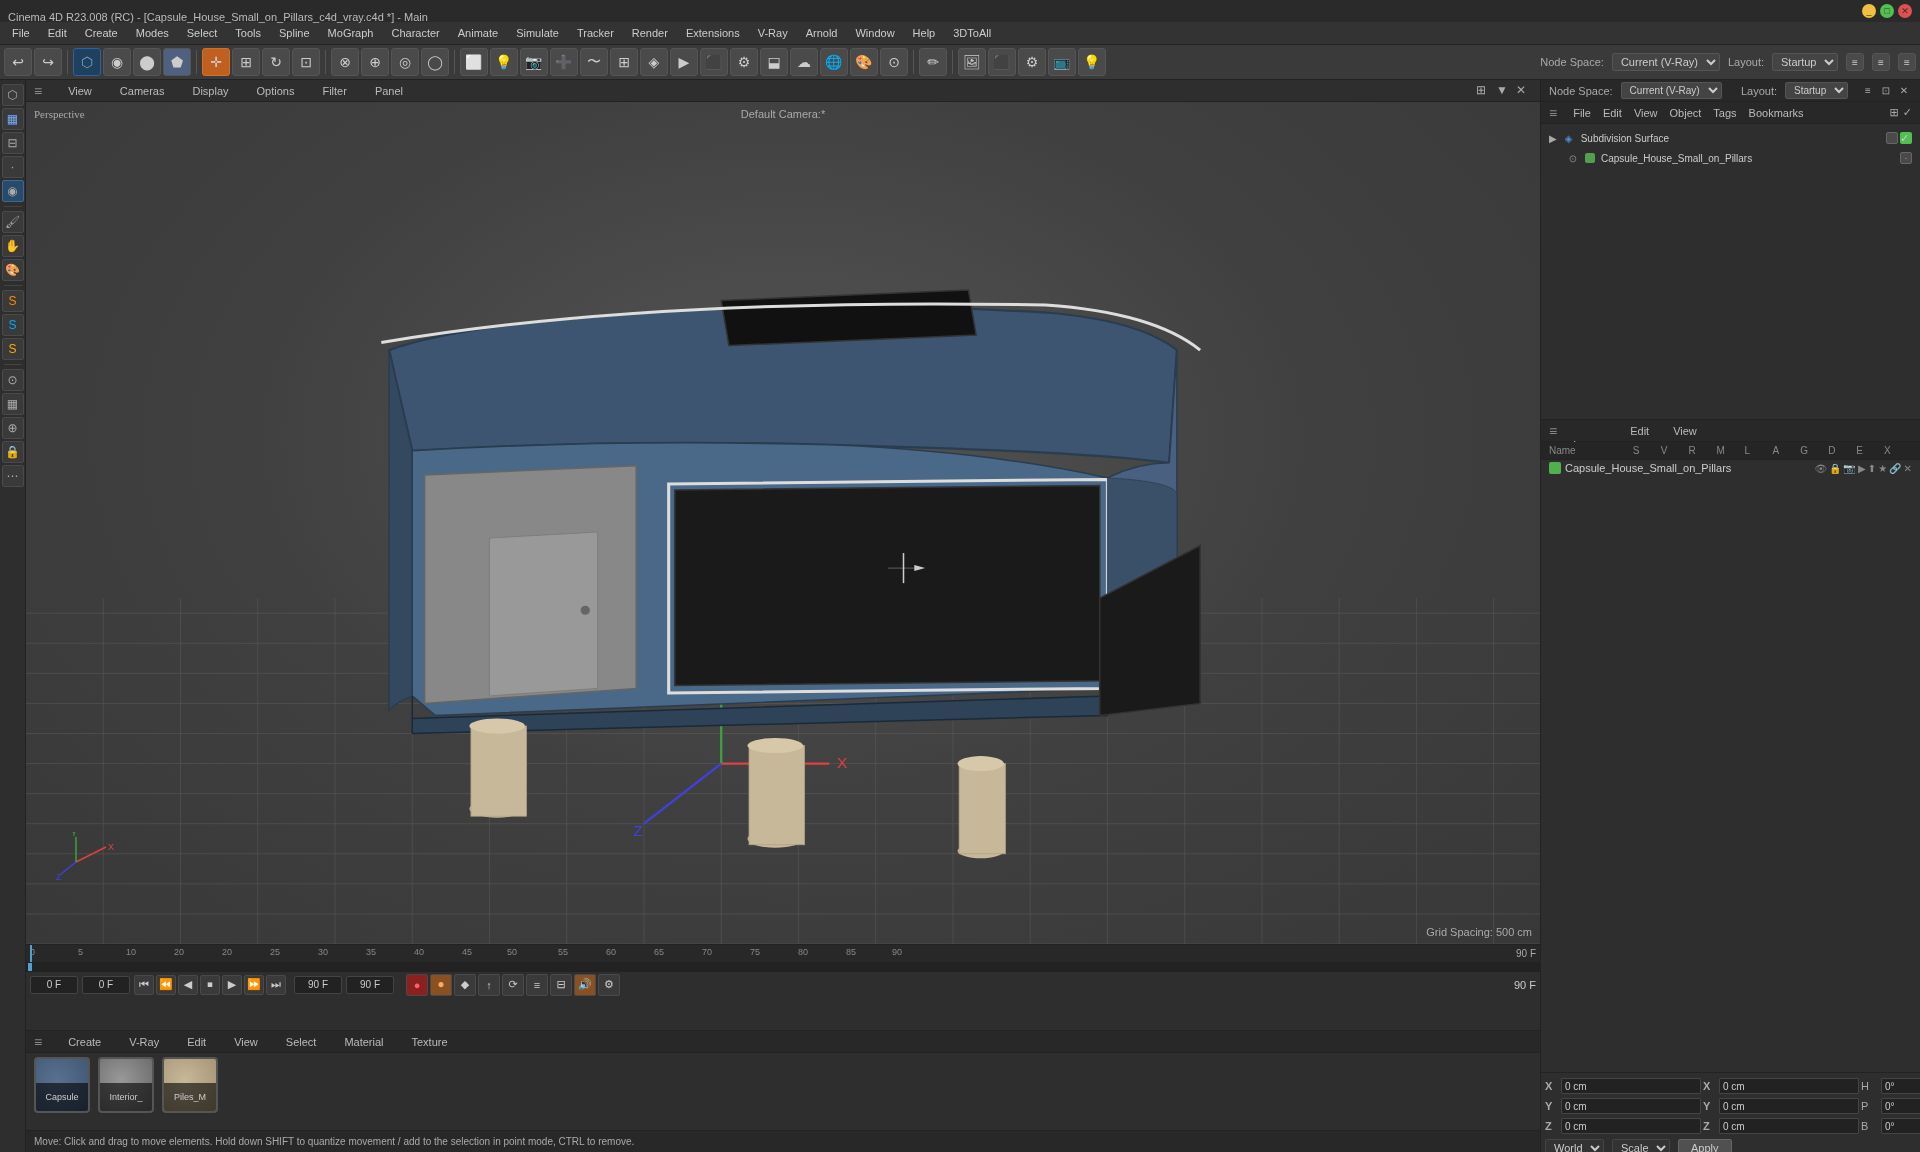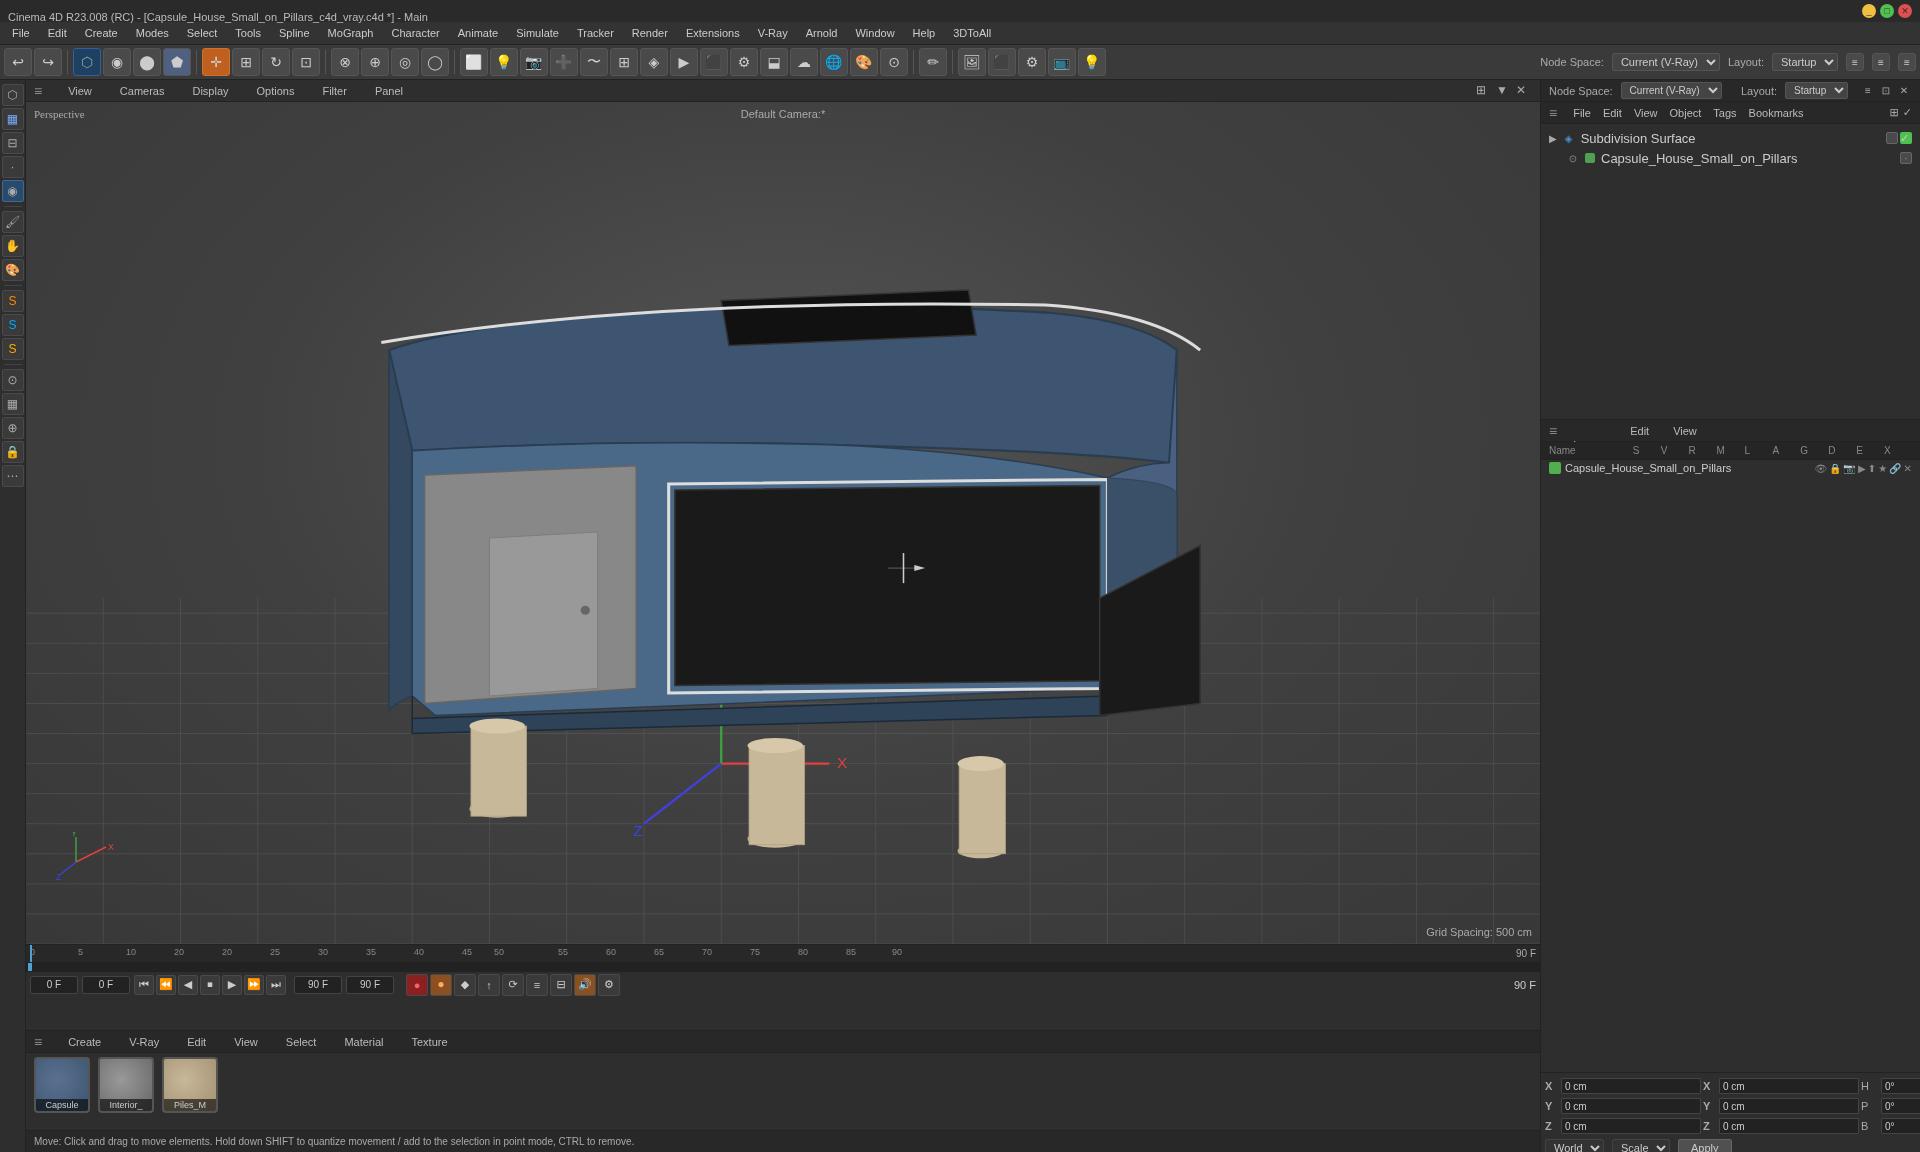--- a/index.html
+++ b/index.html
@@ -118,21 +118,21 @@
     #material-bar-header {
       height: 22px; background: #282828; display: flex; align-items: center; padding: 0 8px; gap: 16px; border-bottom: 1px solid #222;
     }
     .mb-menu { font-size: 11px; color: #bbb; cursor: pointer; padding: 2px 6px; }
     #material-bar-content { display: flex; align-items: center; padding: 4px 8px; gap: 8px; }
     .material-thumb {
       width: 56px; height: 56px; border: 2px solid #555; border-radius: 4px;
       background: #555; display: flex; flex-direction: column; align-items: center; justify-content: flex-end;
       overflow: hidden; cursor: pointer; position: relative;
     }
-    .material-thumb-label { font-size: 9px; color: #ccc; background: rgba(0,0,0,0.6); width: 100%; text-align: center; padding: 1px 0; }
+    .material-thumb-label { font-size: 9px; color: #ccc; background: rgba(0,0,0,0.6); width: 100%; text-align: center; padding: 9px 0; }
 
     
     #statusbar {
       height: 22px; background: #282828; border-top: 1px solid #222;
       display: flex; align-items: center; padding: 0 8px; font-size: 10px; color: #aaa;
     }
 
     
     #right-panel {
       width: 380px; height: 100%; background: #2e2e2e; border-left: 1px solid #222;
@@ -142,21 +142,21 @@
       height: 22px; background: #282828; display: flex; align-items: center; padding: 0 8px; gap: 12px; border-bottom: 1px solid #222;
     }
     .omh-menu { font-size: 11px; color: #bbb; cursor: pointer; }
     #obj-tree { padding: 4px; }
     .obj-row {
       display: flex; align-items: center; padding: 2px 4px; cursor: pointer;
       border-radius: 2px; gap: 4px;
     }
     .obj-indent { margin-left: 16px; }
     .obj-icon { width: 16px; height: 16px; display: flex; align-items: center; justify-content: center; font-size: 10px; }
-    .obj-name { flex: 1; font-size: 13px; color: #ccc; }
+    .obj-name { flex: 1; font-size: 10px; color: #ccc; }
 
     
     #layers-panel { flex: 1; display: flex; flex-direction: column; }
     #layers-header {
       height: 22px; background: #282828; display: flex; align-items: center; padding: 0 8px; gap: 12px; border-bottom: 1px solid #222;
     }
     #layers-cols {
       height: 18px; background: #252525; display: flex; align-items: center; padding: 0 8px; border-bottom: 1px solid #222;
       font-size: 10px; color: #888;
     }
@@ -491,21 +491,21 @@
         <div class="ruler-tick" style="left:4px;">0</div>
         <div class="ruler-tick" style="left:52px;">5</div>
         <div class="ruler-tick" style="left:100px;">10</div>
         <div class="ruler-tick" style="left:148px;">20</div>
         <div class="ruler-tick" style="left:196px;">20</div>
         <div class="ruler-tick" style="left:244px;">25</div>
         <div class="ruler-tick" style="left:292px;">30</div>
         <div class="ruler-tick" style="left:340px;">35</div>
         <div class="ruler-tick" style="left:388px;">40</div>
         <div class="ruler-tick" style="left:436px;">45</div>
-        <div class="ruler-tick" style="left:468px;">50</div>
+        <div class="ruler-tick" style="left:481px;">50</div>
         <div class="ruler-tick" style="left:532px;">55</div>
         <div class="ruler-tick" style="left:580px;">60</div>
         <div class="ruler-tick" style="left:628px;">65</div>
         <div class="ruler-tick" style="left:676px;">70</div>
         <div class="ruler-tick" style="left:724px;">75</div>
         <div class="ruler-tick" style="left:772px;">80</div>
         <div class="ruler-tick" style="left:820px;">85</div>
         <div class="ruler-tick" style="left:866px;">90</div>
 
         <div style="position:absolute; left:4px; top:0; width:2px; height:100%; background:#50a0d0;"></div>

